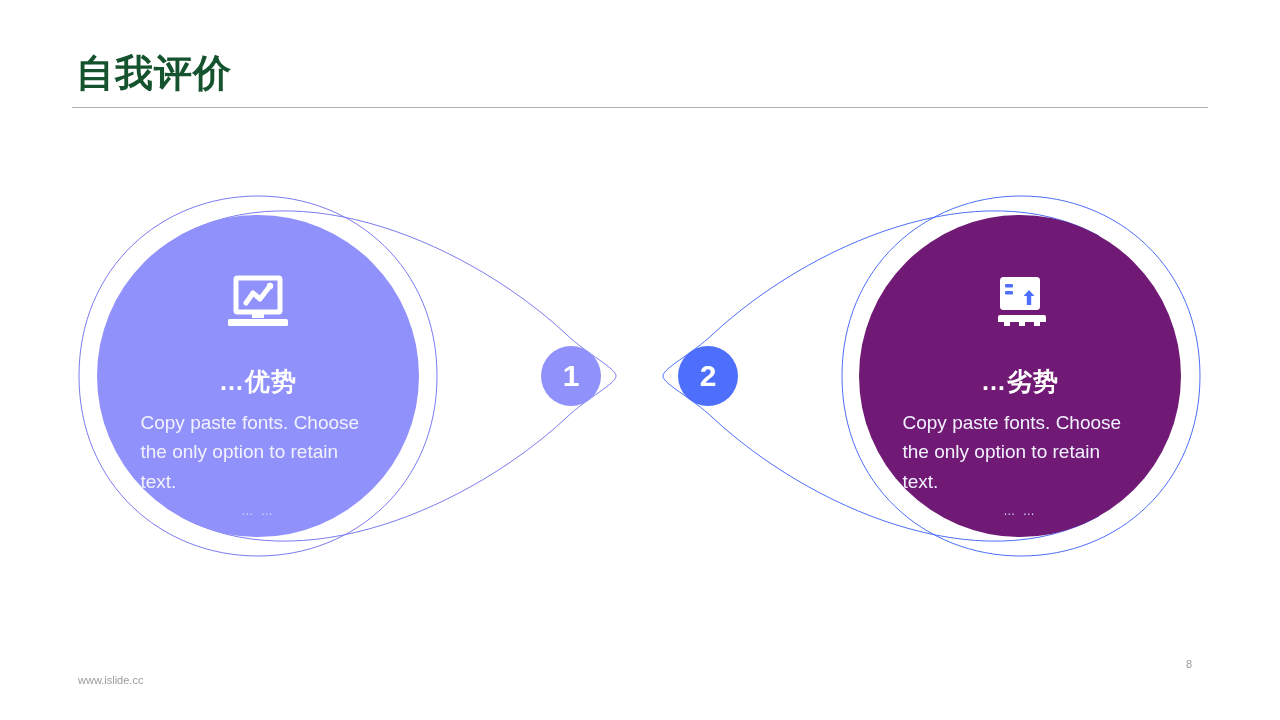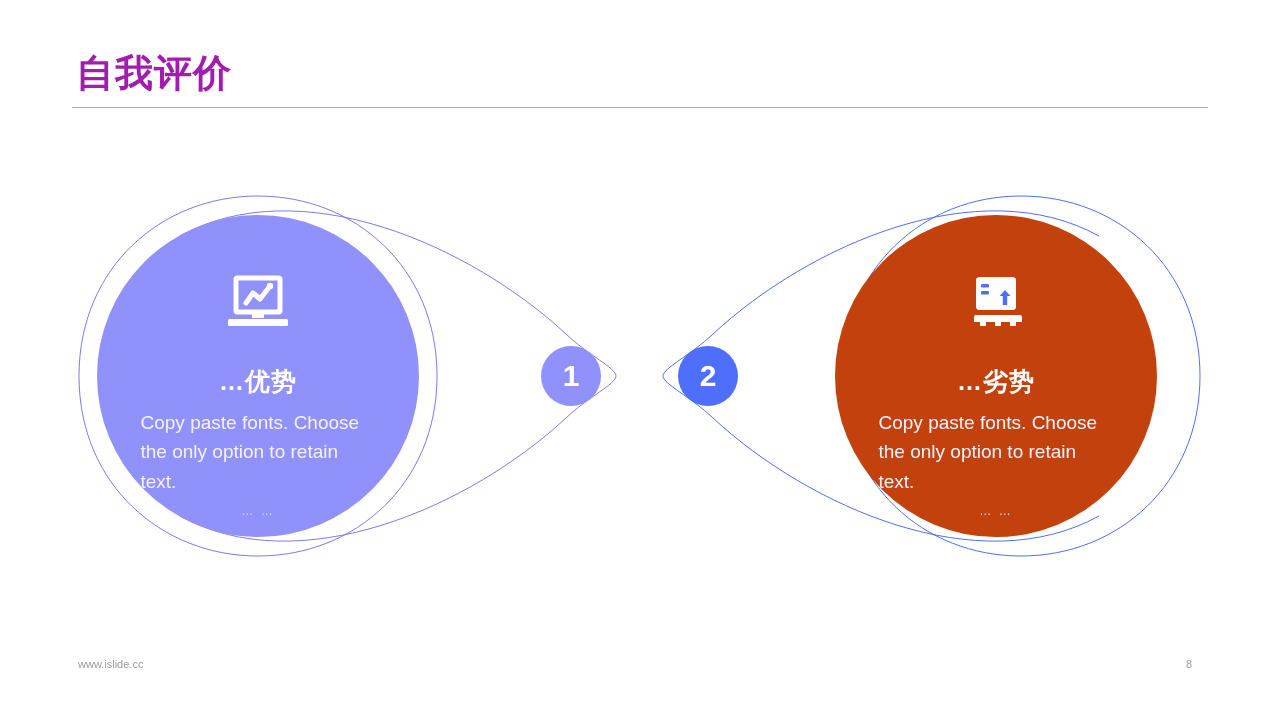--- a/index.html
+++ b/index.html
@@ -16,21 +16,21 @@
     -webkit-font-smoothing: antialiased;
   }
 
   
   .slide-title {
     position: absolute;
     left: 76px;
     top: 52px;
     font-size: 38px;
     font-weight: bold;
-    color: #a21caf;
+    color: #14532d;
     letter-spacing: 1px;
     line-height: 1.15;
     white-space: nowrap;
   }
   .title-divider {
     position: absolute;
     left: 72px;
     top: 107px;
     width: 1136px;
     height: 1px;
@@ -61,21 +61,21 @@
     border-radius: 50%;
     box-sizing: border-box;
     display: flex;
     flex-direction: column;
     align-items: center;
     justify-content: flex-start;
     padding-top: 60px;
     text-align: left;
   }
   .bubble-left  { left: 97px;  top: 215px; background: #9191fb; }
-  .bubble-right { left: 835px; top: 215px; background: #c2410c; }
+  .bubble-right { left: 859px; top: 215px; background: #701a75; }
 
   .bubble-icon {
     width: 64px;
     height: 58px;
     display: block;
     margin-bottom: 36px;
   }
   .bubble-heading {
     font-size: 25px;
     font-weight: bold;
@@ -112,21 +112,21 @@
     font-weight: bold;
     line-height: 1;
   }
   .badge-one { left: 541px; top: 346px; background: #9191fb; }
   .badge-two { left: 678px; top: 346px; background: #4d6ffb; }
 
   
   .footer-url {
     position: absolute;
     left: 78px;
-    top: 658px;
+    top: 674px;
     font-size: 11px;
     color: #9b9b9b;
   }
   .footer-page {
     position: absolute;
     left: 1186px;
     top: 658px;
     font-size: 11px;
     color: #9b9b9b;
   }

